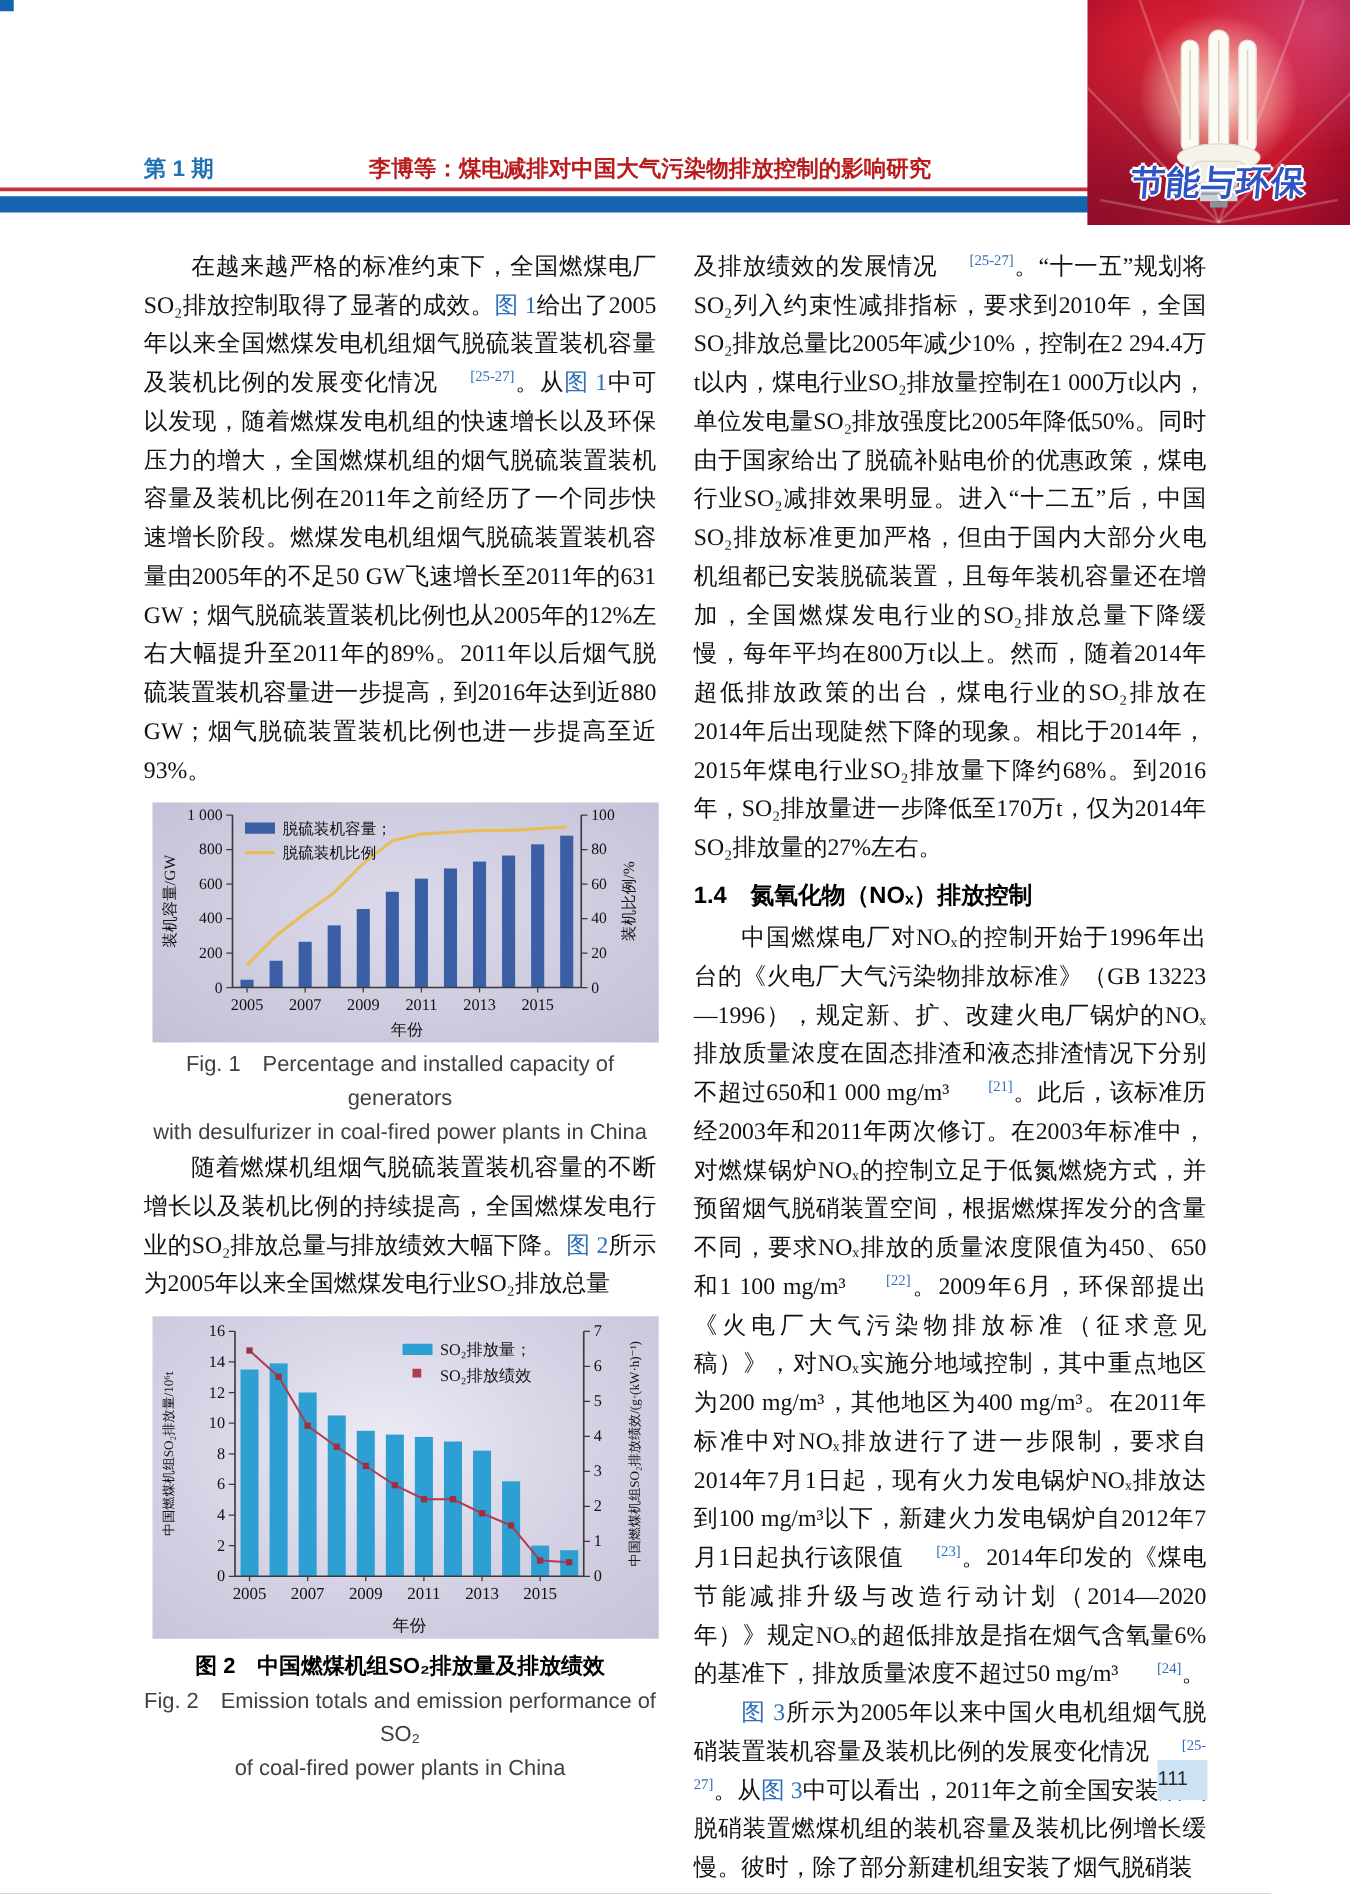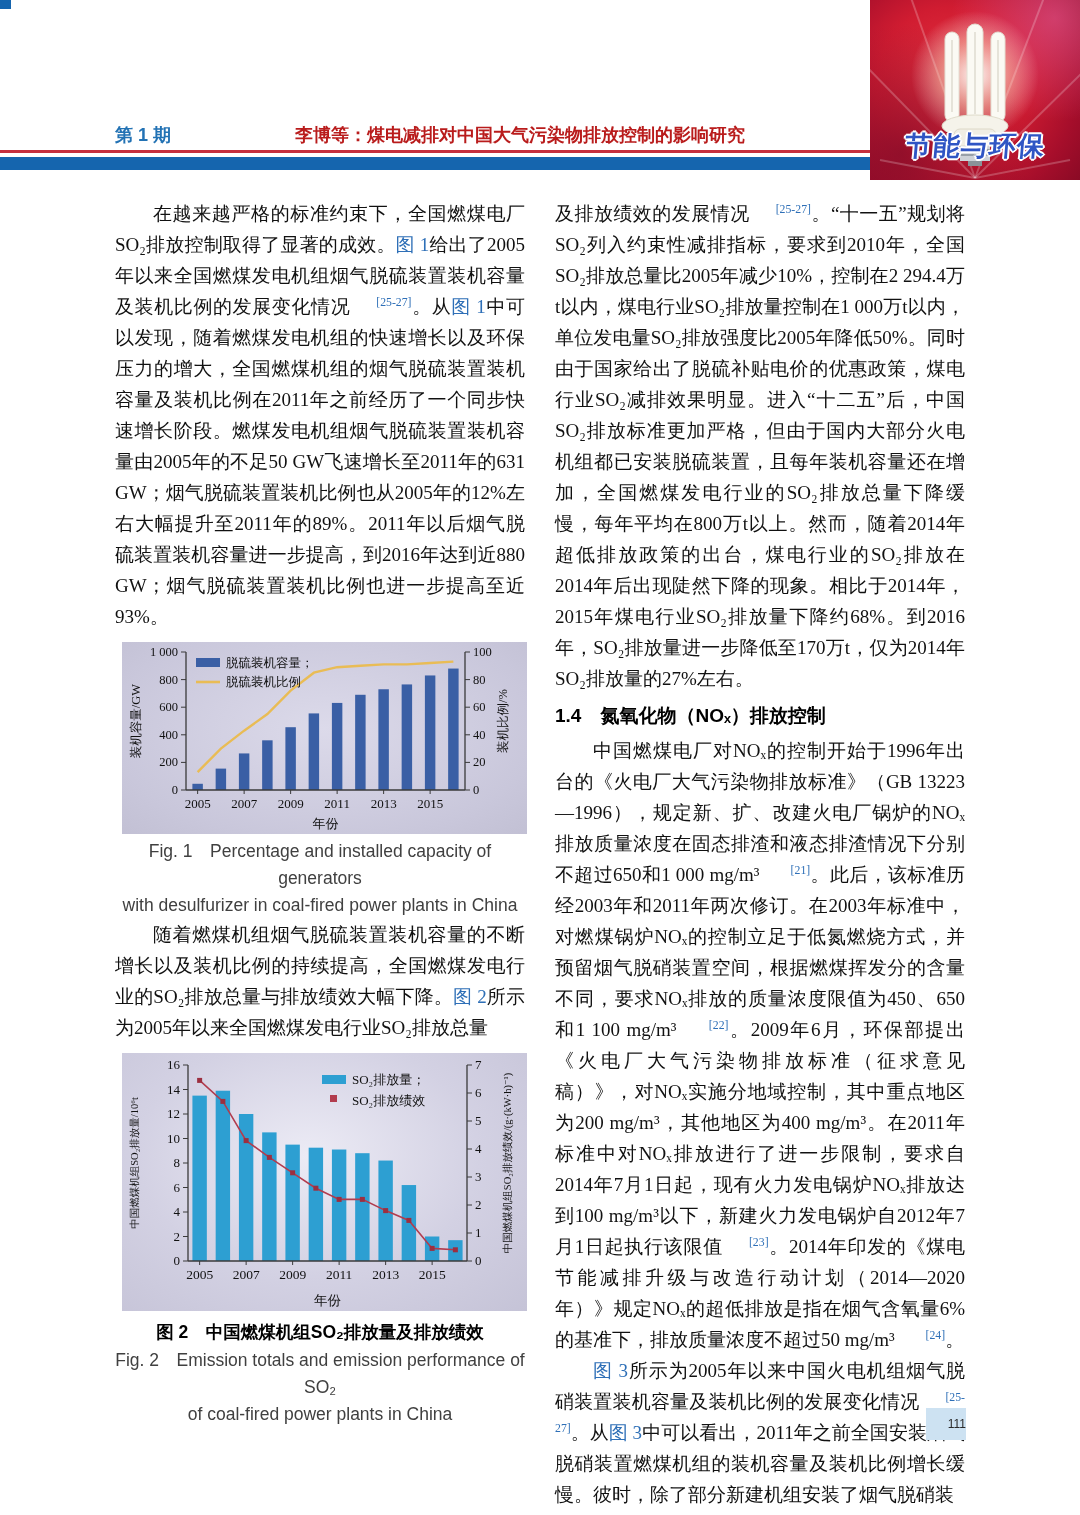--- a/index.html
+++ b/index.html
@@ -43,22 +43,22 @@
   .figbox-1{height:192px;background:radial-gradient(ellipse at 50% 45%, #dcdaea 0%, #c9c7db 75%, #c2c0d4 100%);}
   .figbox-2{height:258px;background:radial-gradient(ellipse at 46% 40%, #ecebf5 0%, #d3d1e3 55%, #c5c3d7 100%);}
   svg.chart{display:block;}
   svg.chart text{font-family:"Liberation Serif","DejaVu Serif",serif;}
   .cap-cn{font-family:"Liberation Sans","DejaVu Sans",sans-serif;font-weight:700;font-size:17.5px;
           text-align:center;margin:9px 0 3px;color:#000;}
   .cap-en{font-family:"Liberation Sans","DejaVu Sans",sans-serif;font-size:17.5px;line-height:27px;
           text-align:center;margin:0;color:#404040;}
 
   .pagenum{position:absolute;left:926px;top:1408px;width:40px;height:32px;background:#cde2f2;
-           text-align:right;line-height:32px;font-family:"Liberation Sans","DejaVu Sans",sans-serif;
-           font-size:12px;color:#2a2a2a;}
+           text-align:left;line-height:32px;font-family:"Liberation Sans","DejaVu Sans",sans-serif;
+           font-size:16px;color:#2a2a2a;}
 </style>
 </head>
 <body>
 
 <div id="page">
   <div class="corner-mark"></div>
 
   <div class="issue">第 1 期</div>
   <div class="htitle">李博等：煤电减排对中国大气污染物排放控制的影响研究</div>
   <div class="rule-red"></div>

